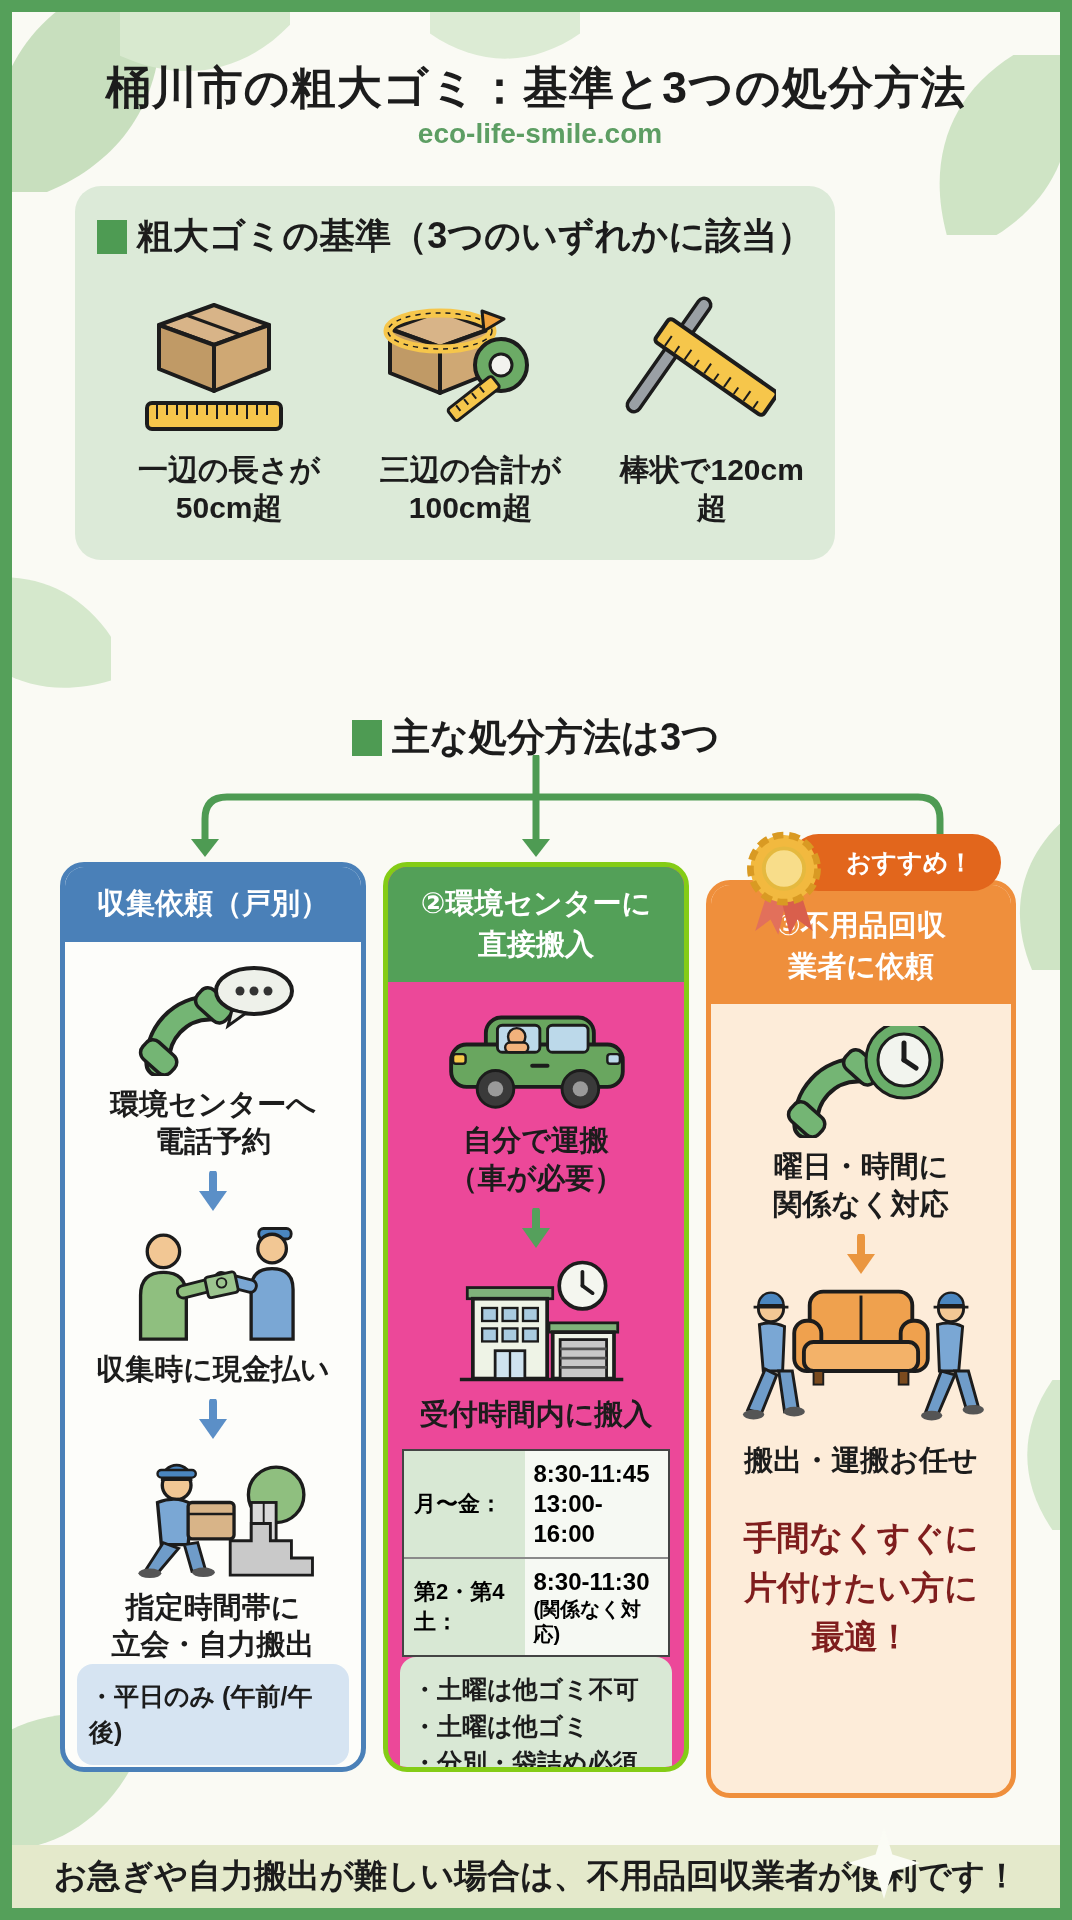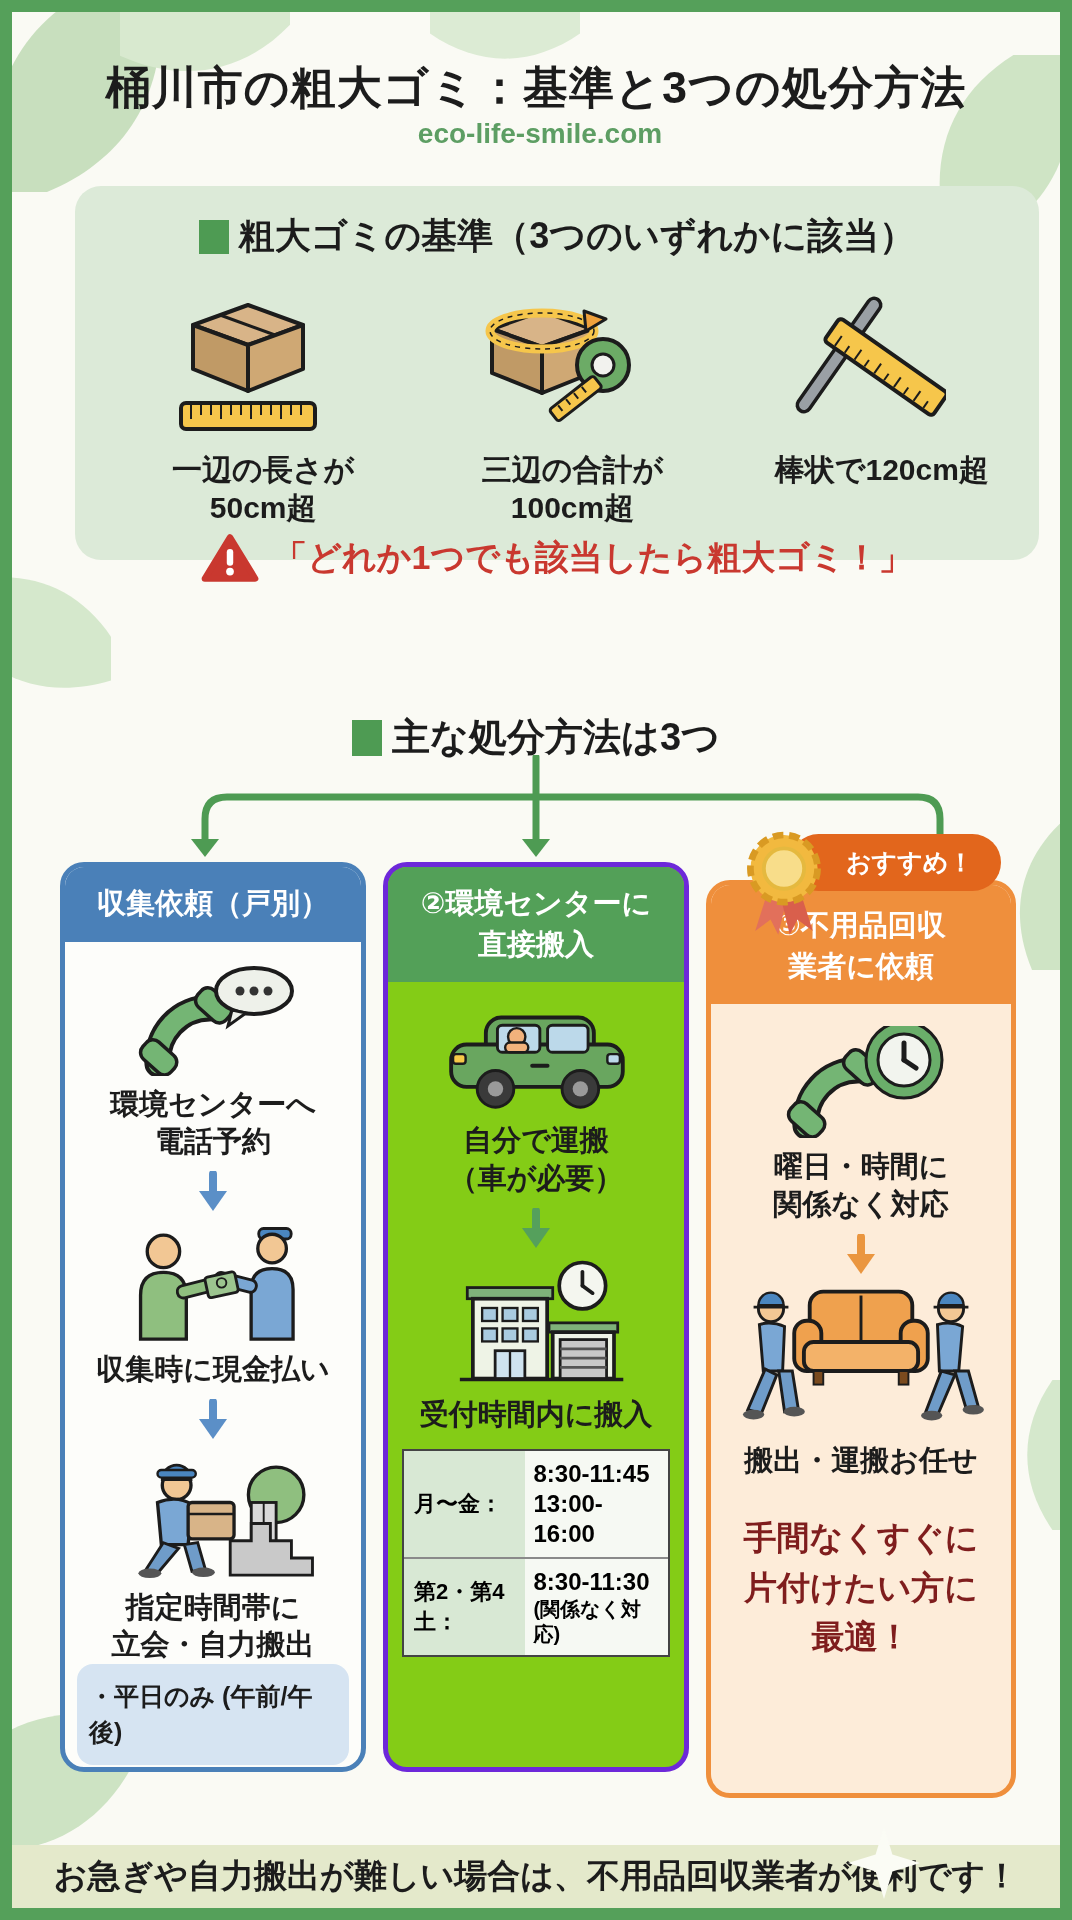--- a/index.html
+++ b/index.html
@@ -6,21 +6,21 @@
   body { background:#888; font-family:"Liberation Sans","DejaVu Sans",sans-serif; }
   .canvas { position:relative; width:1072px; height:1920px; background:#fafaf4; overflow:hidden; margin:0 auto;padding-left:28px; }
   .frame { position:absolute; inset:0; border:12px solid #55a05a; z-index:60; pointer-events:none; }
   .leaf { position:absolute; z-index:0; }
 
   
   .title { position:absolute; top:58px; left:0; width:100%; text-align:center; font-size:45px; font-weight:800; color:#1c1c1c; letter-spacing:1px; z-index:2; }
   .site { position:absolute; top:118px; left:4px; width:100%; text-align:center; font-size:28px; font-weight:700; color:#5d9e63; z-index:2; }
 
   
-  .criteria { position:absolute; left:75px; top:186px; width:964px; height:374px; background:#dcead8; border-radius:26px; z-index:2; display:flex; flex-direction:column; align-items:center; padding:26px 18px 18px; }
+  .criteria { position:absolute; left:75px; top:186px; width:760px; height:374px; background:#dcead8; border-radius:26px; z-index:2; display:flex; flex-direction:column; align-items:center; padding:26px 18px 18px; }
   .sec-head { display:flex; align-items:center; gap:10px; font-size:36px; font-weight:800; color:#1c1c1c; }
   .green-sq { width:30px; height:34px; background:#4e9b53; display:inline-block; }
   .crit-row { display:flex; width:100%; justify-content:space-around; margin-top:16px; flex:1; }
   .crit-item { display:flex; flex-direction:column; align-items:center; width:300px; }
   .crit-icon { height:160px; display:flex; align-items:flex-end; justify-content:center; }
   .crit-label { margin-top:14px; text-align:center; font-size:30px; font-weight:800; color:#1c1c1c; line-height:1.25;margin-left:31px; }
   .warn-row { display:flex; align-items:center; gap:14px; margin:6px 0 8px; }
   .warn-text { font-size:34px; font-weight:800; color:#c9382f; }
 
   
@@ -29,21 +29,21 @@
 
   .card { position:absolute; border-radius:24px; z-index:3; display:flex; flex-direction:column; overflow:hidden; }
   .card-head { text-align:center; color:#fff; font-size:29px; font-weight:800; line-height:1.4; padding:16px 6px 18px; }
   .card-body { flex:1; display:flex; flex-direction:column; align-items:center; padding:22px 10px 10px; width:100%; }
   .caption { text-align:center; font-size:29px; font-weight:800; color:#1c1c1c; line-height:1.3; margin-top:10px; }
   .arrow { margin:10px 0 6px; }
   .note { border-radius:16px; width:calc(100% - 4px); padding:14px 12px; font-size:25px; font-weight:800; color:#1c1c1c; line-height:1.45; margin-top:auto; }
 
   .col1 { left:60px;  top:862px; width:306px; height:910px; background:#fdfdfa; border:5px solid #4a80b8; }
   .col1 .card-head { background:#4a80b8; }
-  .col2 { left:383px; top:862px; width:306px; height:910px; background:#84cc16; border:5px solid #6d28d9; }
+  .col2 { left:383px; top:862px; width:306px; height:910px; background:#ec4899; border:5px solid #84cc16; }
   .col2 .card-head { background:#53a058; }
   .col3 { left:706px; top:880px; width:310px; height:918px; background:#fdecd9; border:5px solid #ef8f3c; }
   .col3 .card-head { background:#ef8f3c; padding-top:20px; }
 
   .note-blue  { background:#d6e4f2; }
   .note-green { background:#d9e8d5; }
   .sch-row { display:flex; border-bottom:2px solid #8a8a8a; }
   .sch-row:last-child { border-bottom:none; }
   .sch-day { width:46%; background:#d8e8d4; padding:10px 6px 10px 10px; font-size:22px; font-weight:800; display:flex; align-items:center; }
   .sch-time { flex:1; padding:8px 4px 8px 8px; font-size:24px; font-weight:800; line-height:1.25; }
@@ -172,28 +172,20 @@
                   <line x1="88" y1="134" x2="96" y2="134"></line>
               </g>
             </g>
           </svg>
         </div>
         <div class="crit-label">
           <div>棒状で120cm超</div>
         </div>
       </div>
     </div>
-    <div class="warn-row">
-      <svg width="58" height="52" viewBox="0 0 90 80">
-        <polygon points="45,8 84,72 6,72" fill="#c9382f" stroke="#c9382f" stroke-width="10" stroke-linejoin="round"></polygon>
-        <rect x="40" y="26" width="10" height="26" rx="5" fill="#fff"></rect>
-        <circle cx="45" cy="61" r="6" fill="#fff"></circle>
-      </svg>
-      <span class="warn-text">「どれか1つでも該当したら粗大ゴミ！」</span>
-    </div>
   </div>
 
   <div class="methods-head">
     <div class="sec-head" style="font-size:38px;">
       <span class="green-sq" style="height:36px;"></span>
       <span>主な処分方法は3つ</span>
     </div>
   </div>
 
   <svg class="connector" width="1072" height="110" viewBox="0 0 1072 110">
@@ -345,20 +337,26 @@
             <div>13:00-16:00</div>
           </div>
         </div>
         <div class="sch-row">
           <div class="sch-day">第2・第4土：</div>
           <div class="sch-time">
             <div>8:30-11:30</div>
             <div class="small">(関係なく対応)</div>
           </div>
         </div>
+      </div>
+      <div class="note note-green">
+        <div>・土曜は他ゴミ不可</div>
+        <div>・土曜は他ゴミ</div>
+        <div>・分別・袋詰め必須</div>
+
       </div>
     </div>
   </div>
 
   <div class="card col3">
     <div class="card-head">
       <div>③不用品回収</div>
       <div>業者に依頼</div>
     </div>
     <div class="card-body">

